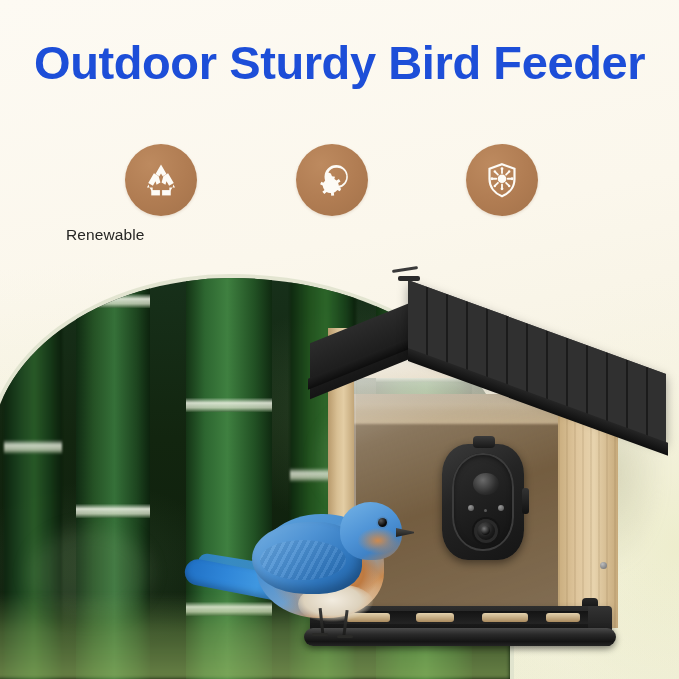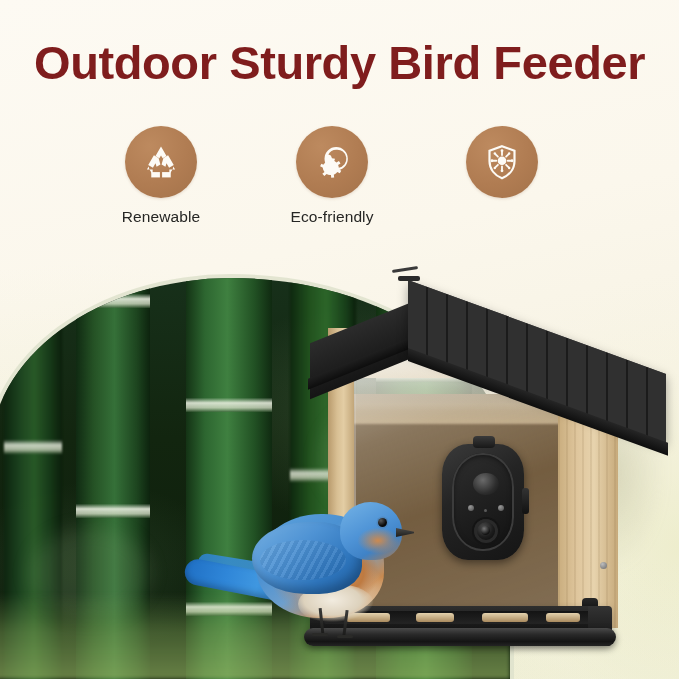--- a/index.html
+++ b/index.html
@@ -13,26 +13,26 @@
   
   .bg-base{position:absolute;inset:0;
     background:linear-gradient(168deg,#fdfaf3 0%,#fbf7ec 38%,#f7f3e4 62%,#f2f0dd 100%);}
   .bg-warm{position:absolute;left:0;top:190px;width:679px;height:489px;
     background:radial-gradient(120% 90% at 12% 80%, rgba(226,229,186,.55) 0%, rgba(240,240,214,.30) 42%, rgba(250,248,236,0) 72%);}
   .bg-right{position:absolute;right:0;top:240px;width:340px;height:439px;
     background:radial-gradient(90% 80% at 100% 70%, rgba(232,234,190,.55) 0%, rgba(246,245,224,.25) 50%, rgba(252,248,239,0) 78%);}
 
   
   .title{position:absolute;left:34px;top:38px;width:620px;
-    font-size:47px;font-weight:bold;color:#7f1d1d;letter-spacing:-.4px;
+    font-size:47px;font-weight:bold;color:#1d4ed8;letter-spacing:-.4px;
     line-height:1.06;white-space:nowrap;}
 
   
   .badges{position:absolute;left:0;top:126px;width:679px;height:110px;}
-  .badge{position:absolute;top:0;width:190px;text-align:center;}
+  .badge{position:absolute;top:18px;width:190px;text-align:left;}
   .badge.b0{left:66px;}
   .badge.b1{left:237px;}
   .badge.b2{left:407px;}
   .badge .circ{width:72px;height:72px;border-radius:50%;margin:0 auto;
     background:radial-gradient(circle at 35% 28%, #bd8a5f 0%, #b07c52 55%, #a3724a 100%);
     display:flex;align-items:center;justify-content:center;
     box-shadow:0 1px 3px rgba(120,80,45,.18);}
   .badge .circ svg{display:block;}
   .badge .lbl{margin-top:10px;font-size:15.5px;color:#262624;letter-spacing:.1px;}
 
@@ -277,21 +277,20 @@
         <span>
           <svg width="40" height="40" viewBox="0 0 48 48">
             <g fill="#fdfbf6">
               <path d="M29 6a14 14 0 1 1 0 28 14 14 0 0 1 0-28zm0 3.4a10.6 10.6 0 0 0-9.4 5.7l3 1.1 1.4 3.2 3.6.6-1 3.4 2.6 2.4-.4 3.6 3.1 1.4a10.6 10.6 0 0 0-2.9-21.4z"></path>
               <path d="M24.7 21.8c-1.6-.4-3.2-.2-4.6.6l-.9-3.2-3.4.6 1.3 3.5c-1.4 1.1-2.4 2.6-2.8 4.3l-3-1.5-1.6 3.1 3.3 1.5c0 1.9.7 3.7 2 5.2l-2.6 2.2 2.4 2.7 2.7-2.3c1.6.9 3.4 1.2 5.2 1l.4 3.5 3.5-.4-.4-3.5c1.7-.6 3.2-1.7 4.2-3.2l3 1.6 1.7-3.1-3.1-1.6c.3-1.8.1-3.6-.7-5.2l2.9-1.9-1.9-2.9-2.9 1.9c-1.2-1.3-2.8-2.2-4.5-2.6z"></path>
               <path d="M23.6 24.6c-4.9-1.2-9.8 1.1-12.3 5.4 4.9 1.2 9.8-1.1 12.3-5.4z"></path>
             </g>
           </svg>
         </span>
       </div>
-      <div class="lbl">Eco-friendly</div>
     </div>
 
     <div class="badge b2">
       <div class="circ">
         <span>
           <svg width="40" height="40" viewBox="0 0 48 48">
             <path d="M24 5l15 5.5v12.2C39 32.6 32.6 40 24 43.5 15.4 40 9 32.6 9 22.7V10.5z" fill="none" stroke="#fdfbf6" stroke-width="2.6"></path>
             <g fill="#fdfbf6">
               <circle cx="24" cy="22.5" r="5.2"></circle>
               <g stroke="#fdfbf6" stroke-width="2.2" stroke-linecap="round">

